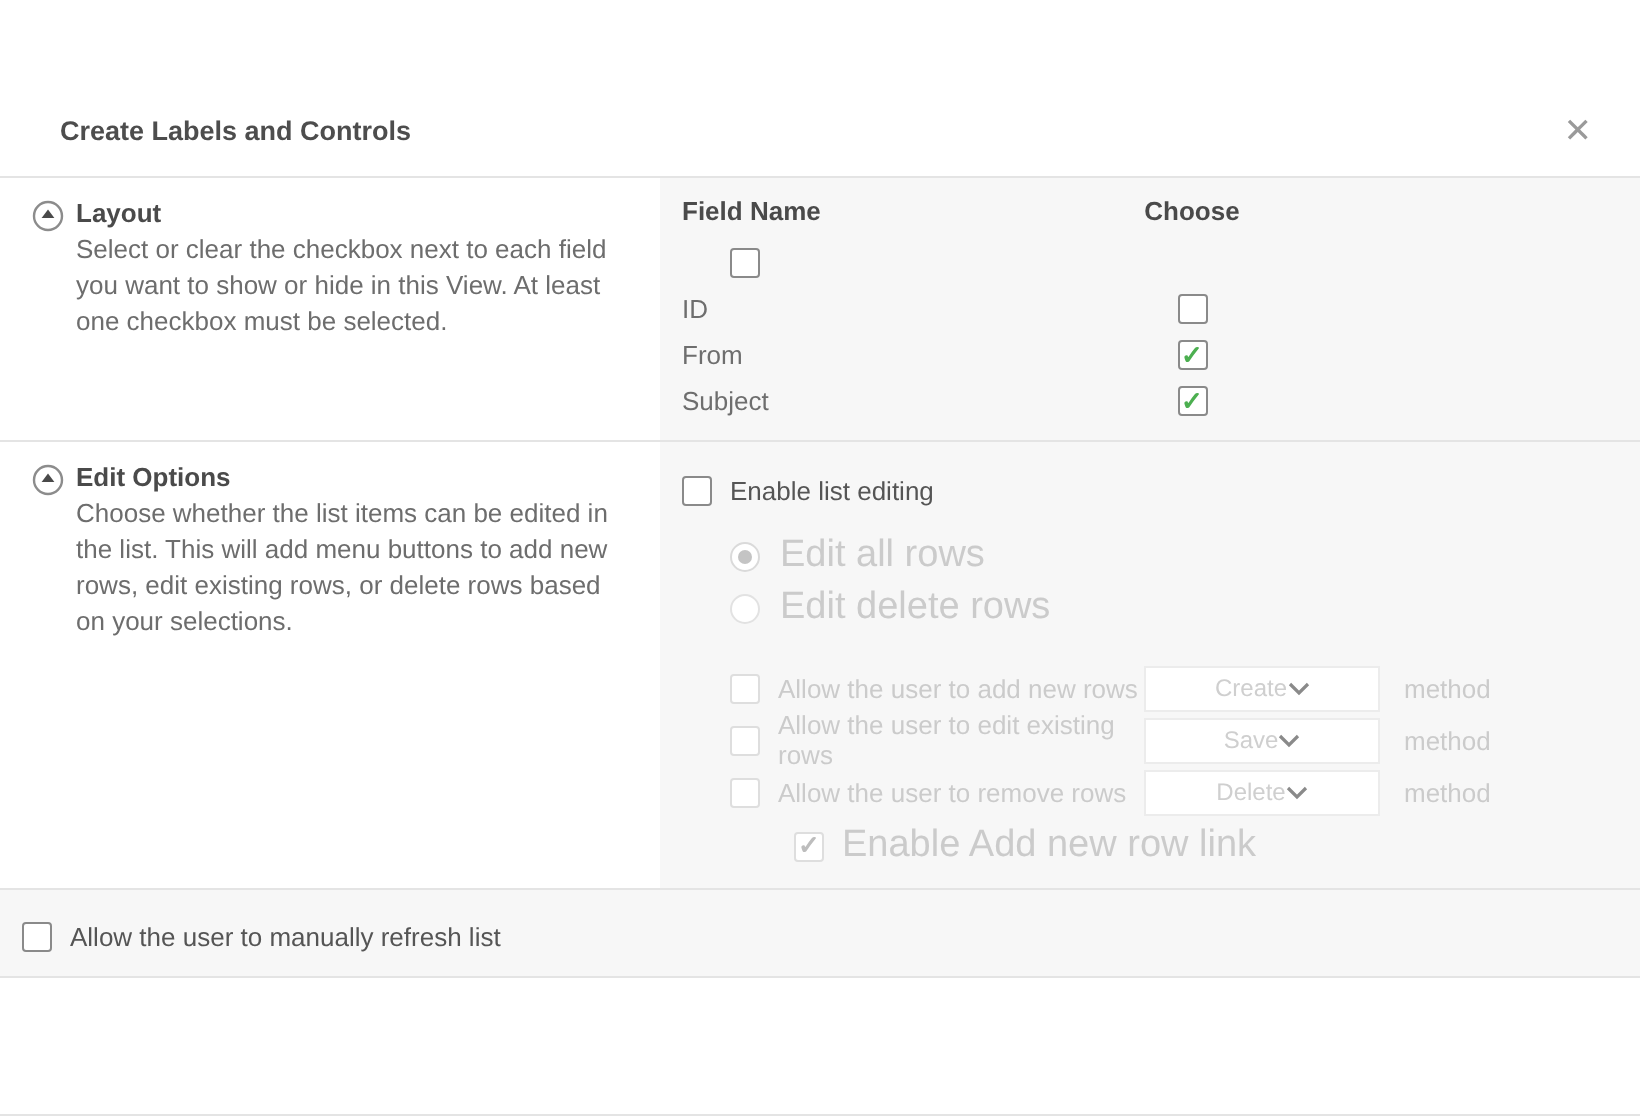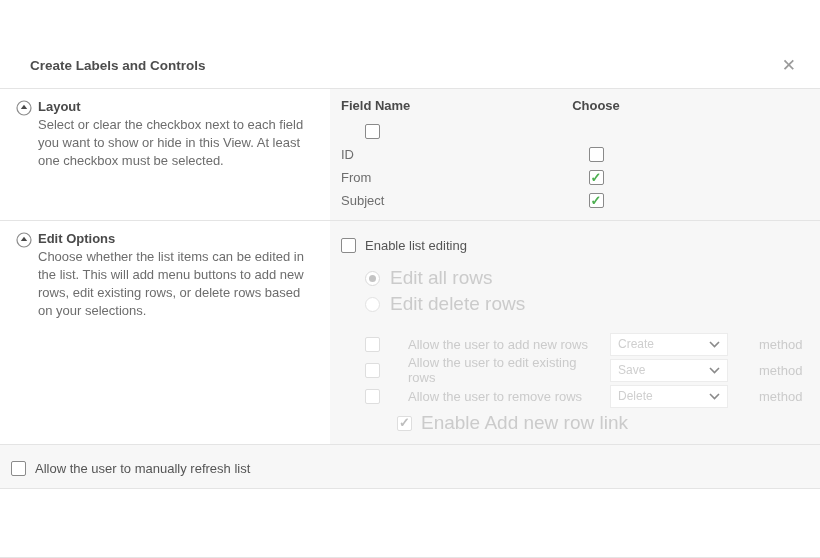--- a/index.html
+++ b/index.html
@@ -48,25 +48,25 @@
   .radio.selected { border-color:#dadada; }
   .radio.selected::after { content:""; position:absolute; left:3px; top:3px; right:3px; bottom:3px; border-radius:50%; background:#c4c4c4; }
 
   
   .enable-row { display:flex; align-items:center; gap:9px; height:24px; margin:3px 0 8px 0; }
   .dark-label { font-size:13px; color:#555; }
   .indent { margin-left:24px; }
   .radio-row { display:flex; align-items:center; gap:10px; height:26px; }
   .dim-label { font-size:19px; color:#cbcbcb; }
   .method-rows { margin-top:14px; }
-  .method-row { display:flex; align-items:center; height:26px;gap:19px; }
+  .method-row { display:flex; align-items:center; height:26px; }
   .m-label { width:183px; font-size:13px; color:#cbcbcb; margin-left:9px; }
   .method-select {
     width:118px; height:23px; background:#fff; border:1px solid #ececec;
-    display:flex; align-items:center; justify-content:space-between; padding:0 7px;
+    display:flex; align-items:center; justify-content:center; padding:0 7px;
   }
   .ms-value { font-size:12px; color:#cfcfcf; }
   .m-suffix { margin-left:12px; font-size:13px; color:#cbcbcb; }
   .addlink-row { display:flex; align-items:center; gap:9px; height:26px; margin-top:1px;padding-left:32px; }
 
   
   .additional-right .enable-row { margin:2px 0 0 0; }
 
   .spacer { height:68px; flex:0 0 68px; background:#fff; }
 

